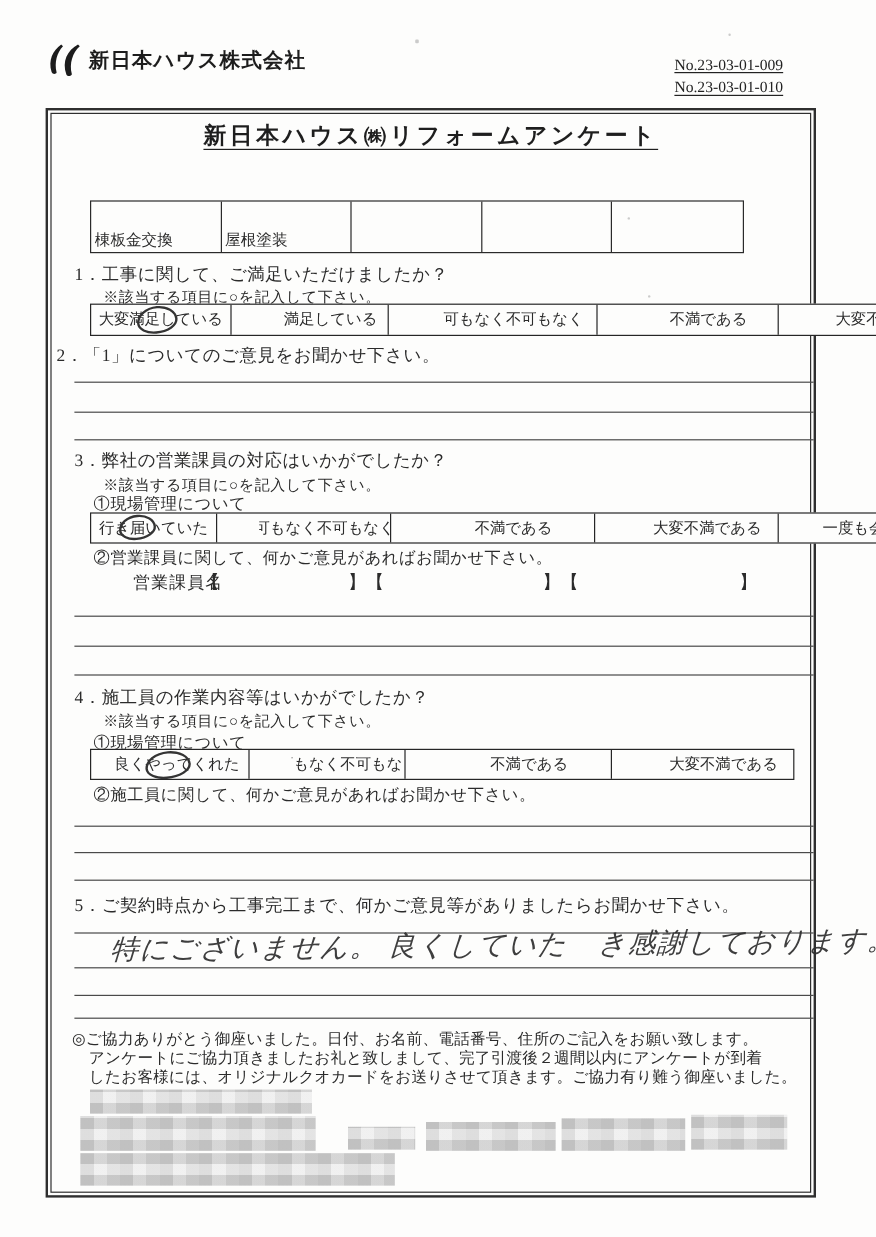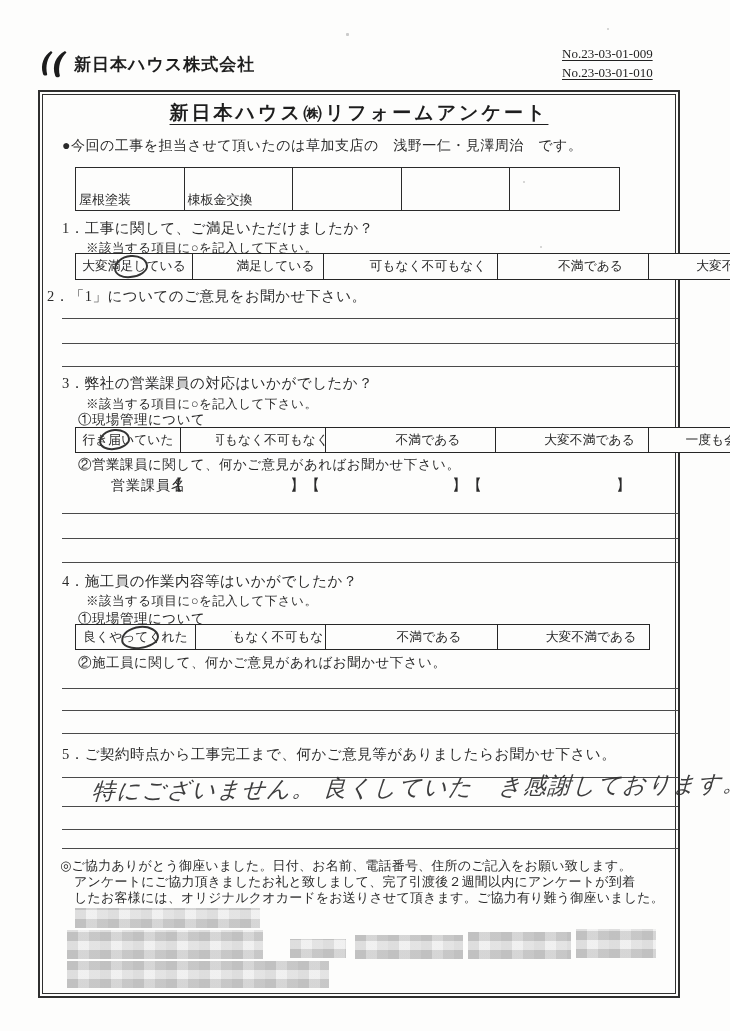--- a/index.html
+++ b/index.html
@@ -4,21 +4,21 @@
 <style>
   * { margin:0; padding:0; box-sizing:border-box; }
   html,body { background:#ffffff; }
   .page {
     position:relative; width:730px; height:1031px;
     background:#fdfdfc; overflow:hidden;
     font-family:"Liberation Serif","DejaVu Serif",serif;
     color:#2b2b2b;
   }
   
-  .logo-row { position:absolute; left:38px; top:50px; display:flex; align-items:center; gap:6px; }
+  .logo-row { position:absolute; left:38px; top:36px; display:flex; align-items:center; gap:6px; }
   .logo-text { font-family:"Liberation Sans","DejaVu Sans",sans-serif; font-weight:bold; font-size:17px; letter-spacing:1px; color:#1d1d1d; }
   .doc-numbers { position:absolute; left:562px; top:44px; font-size:13px; line-height:19px; color:#222; }
   .doc-numbers div { text-decoration:underline; text-underline-offset:2px; }
   
   .main-box { position:absolute; left:38px; top:90px; width:642px; height:908px; border:2px solid #2f2f2f; }
   .main-box-inner { position:absolute; inset:2px; border:1px solid #2f2f2f; }
   
   .form-title { position:absolute; left:38px; top:100px; width:642px; text-align:center;
     font-size:19px; font-weight:bold; letter-spacing:3px;
     text-decoration:underline; text-underline-offset:5px; color:#1e1e1e; }
@@ -72,25 +72,24 @@
   <div class="speck" style="left:346px; top:33px; width:3px; height:3px;"></div>
   <div class="speck" style="left:607px; top:28px; width:2px; height:2px;"></div>
   <div class="speck" style="left:523px; top:181px; width:2px; height:2px;"></div>
   <div class="speck" style="left:540px; top:246px; width:2px; height:2px;"></div>
 
   <div class="main-box">
     <div class="main-box-inner"></div>
   </div>
 
   <div class="form-title">新日本ハウス㈱リフォームアンケート</div>
-  <div class="intro-line">●今回の工事を担当させて頂いたのは草加支店の　浅野一仁・見澤周治　です。</div>
 
   <div class="work-table">
+    <div class="work-cell">棟板金交換</div>
     <div class="work-cell">屋根塗装</div>
-    <div class="work-cell">棟板金交換</div>
     <div class="work-cell"></div>
     <div class="work-cell"></div>
     <div class="work-cell"></div>
   </div>
 
   <div class="q-label" style="left:62px; top:219px;">1．工事に関して、ご満足いただけましたか？</div>
   <div class="q-note" style="left:86px; top:240px;">※該当する項目に○を記入して下さい。</div>
   <div class="opt-table" style="left:75px; top:253px; height:27px;">
     <div class="opt-cell" style="width:117px;">大変満足している</div>
     <div class="opt-cell" style="width:96px;">満足している</div>
@@ -123,21 +122,21 @@
   <div class="bracket" style="left:452px; top:476px;">】【</div>
   <div class="bracket" style="left:616px; top:476px;">】</div>
   <div class="ans-line" style="top:513px;"></div>
   <div class="ans-line" style="top:538px;"></div>
   <div class="ans-line" style="top:562px;"></div>
 
   <div class="q-label" style="left:62px; top:572px;">4．施工員の作業内容等はいかがでしたか？</div>
   <div class="q-note" style="left:86px; top:593px;">※該当する項目に○を記入して下さい。</div>
   <div class="sub-label" style="left:78px; top:610px;">①現場管理について</div>
   <div class="opt-table" style="left:75px; top:624px; height:26px;">
-    <div class="opt-cell" style="width:120px;">良くやってくれた</div>
+    <div class="opt-cell" style="width:120px;margin-left:12px;">良くやってくれた</div>
     <div class="opt-cell" style="width:95px;">可もなく不可もなく</div>
     <div class="opt-cell" style="width:137px;">不満である</div>
     <div class="opt-cell" style="width:116px;">大変不満である</div>
   </div>
   <div class="hand-circle" style="left:121px; top:626px; width:38px; height:23px;"></div>
   <div class="sub-label" style="left:78px; top:654px;">②施工員に関して、何かご意見があればお聞かせ下さい。</div>
   <div class="ans-line" style="top:688px;"></div>
   <div class="ans-line" style="top:710px;"></div>
   <div class="ans-line" style="top:733px;"></div>
 

